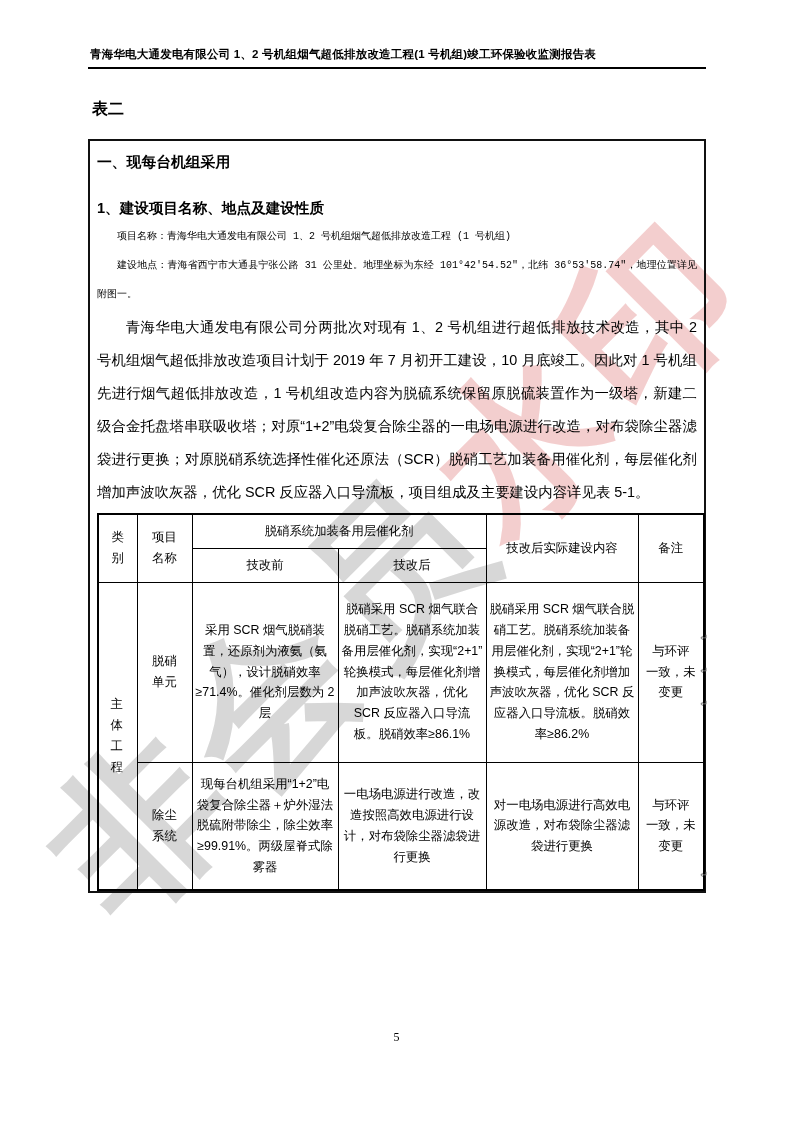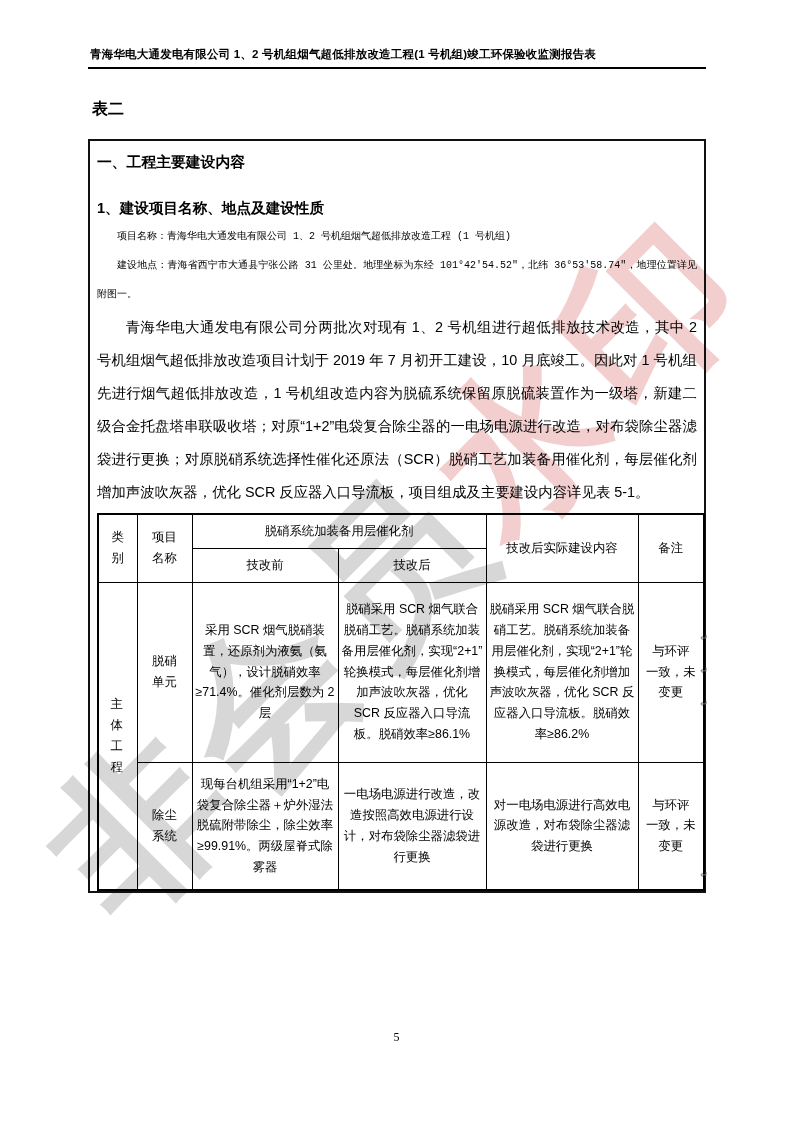--- a/index.html
+++ b/index.html
@@ -76,21 +76,21 @@
   <div class="watermark">
     <span class="wm-gray">非会员</span><span class="wm-pink">水印</span>
   </div>
 
   <div class="running-head">青海华电大通发电有限公司 1、2 号机组烟气超低排放改造工程(1 号机组)竣工环保验收监测报告表</div>
   <div class="head-rule"></div>
 
   <div class="sheet-label">表二</div>
 
   <div class="doc-box">
-    <div class="h-main">一、工程主要建设内容</div>
+    <div class="h-main">一、现每台机组采用</div>
     <div class="h-sub">1、建设项目名称、地点及建设性质</div>
     <div class="para">项目名称：青海华电大通发电有限公司 1、2 号机组烟气超低排放改造工程 (1 号机组)</div>
     <div class="para">建设地点：青海省西宁市大通县宁张公路 31 公里处。地理坐标为东经 101°42′54.52″，北纬 36°53′58.74″，地理位置详见附图一。</div>
     <div class="para-loose">青海华电大通发电有限公司分两批次对现有 1、2 号机组进行超低排放技术改造，其中 2 号机组烟气超低排放改造项目计划于 2019 年 7 月初开工建设，10 月底竣工。因此对 1 号机组先进行烟气超低排放改造，1 号机组改造内容为脱硫系统保留原脱硫装置作为一级塔，新建二级合金托盘塔串联吸收塔；对原“1+2”电袋复合除尘器的一电场电源进行改造，对布袋除尘器滤袋进行更换；对原脱硝系统选择性催化还原法（SCR）脱硝工艺加装备用催化剂，每层催化剂增加声波吹灰器，优化 SCR 反应器入口导流板，项目组成及主要建设内容详见表 5-1。</div>
 
 
     <table class="comp">
       <colgroup>
         <col style="width:39px">
           <col style="width:55px">

